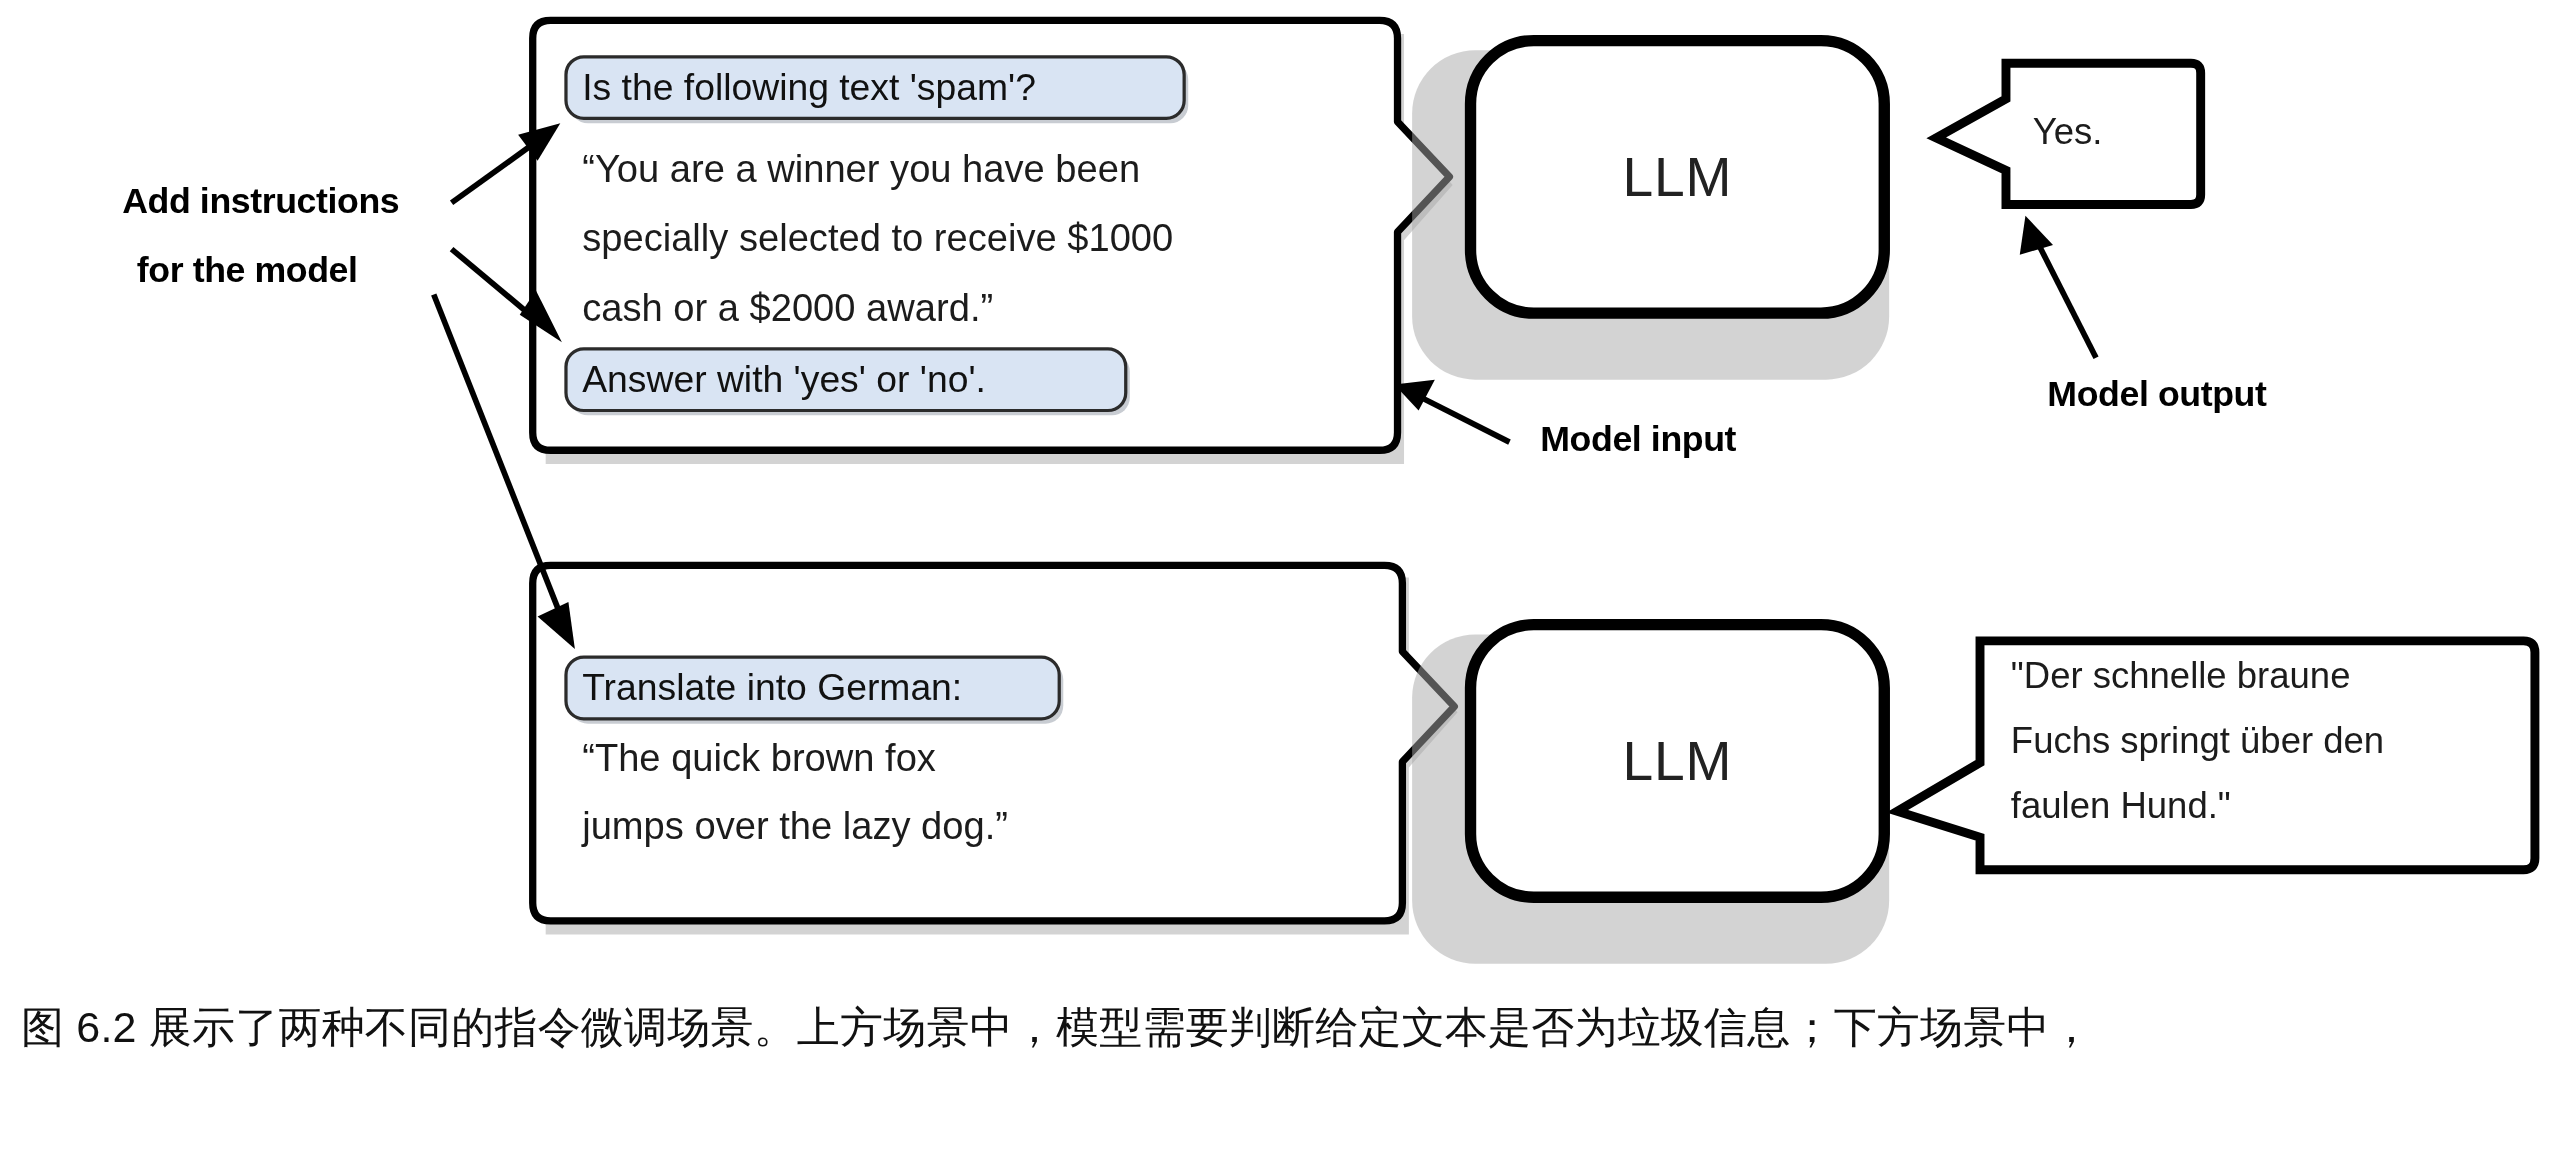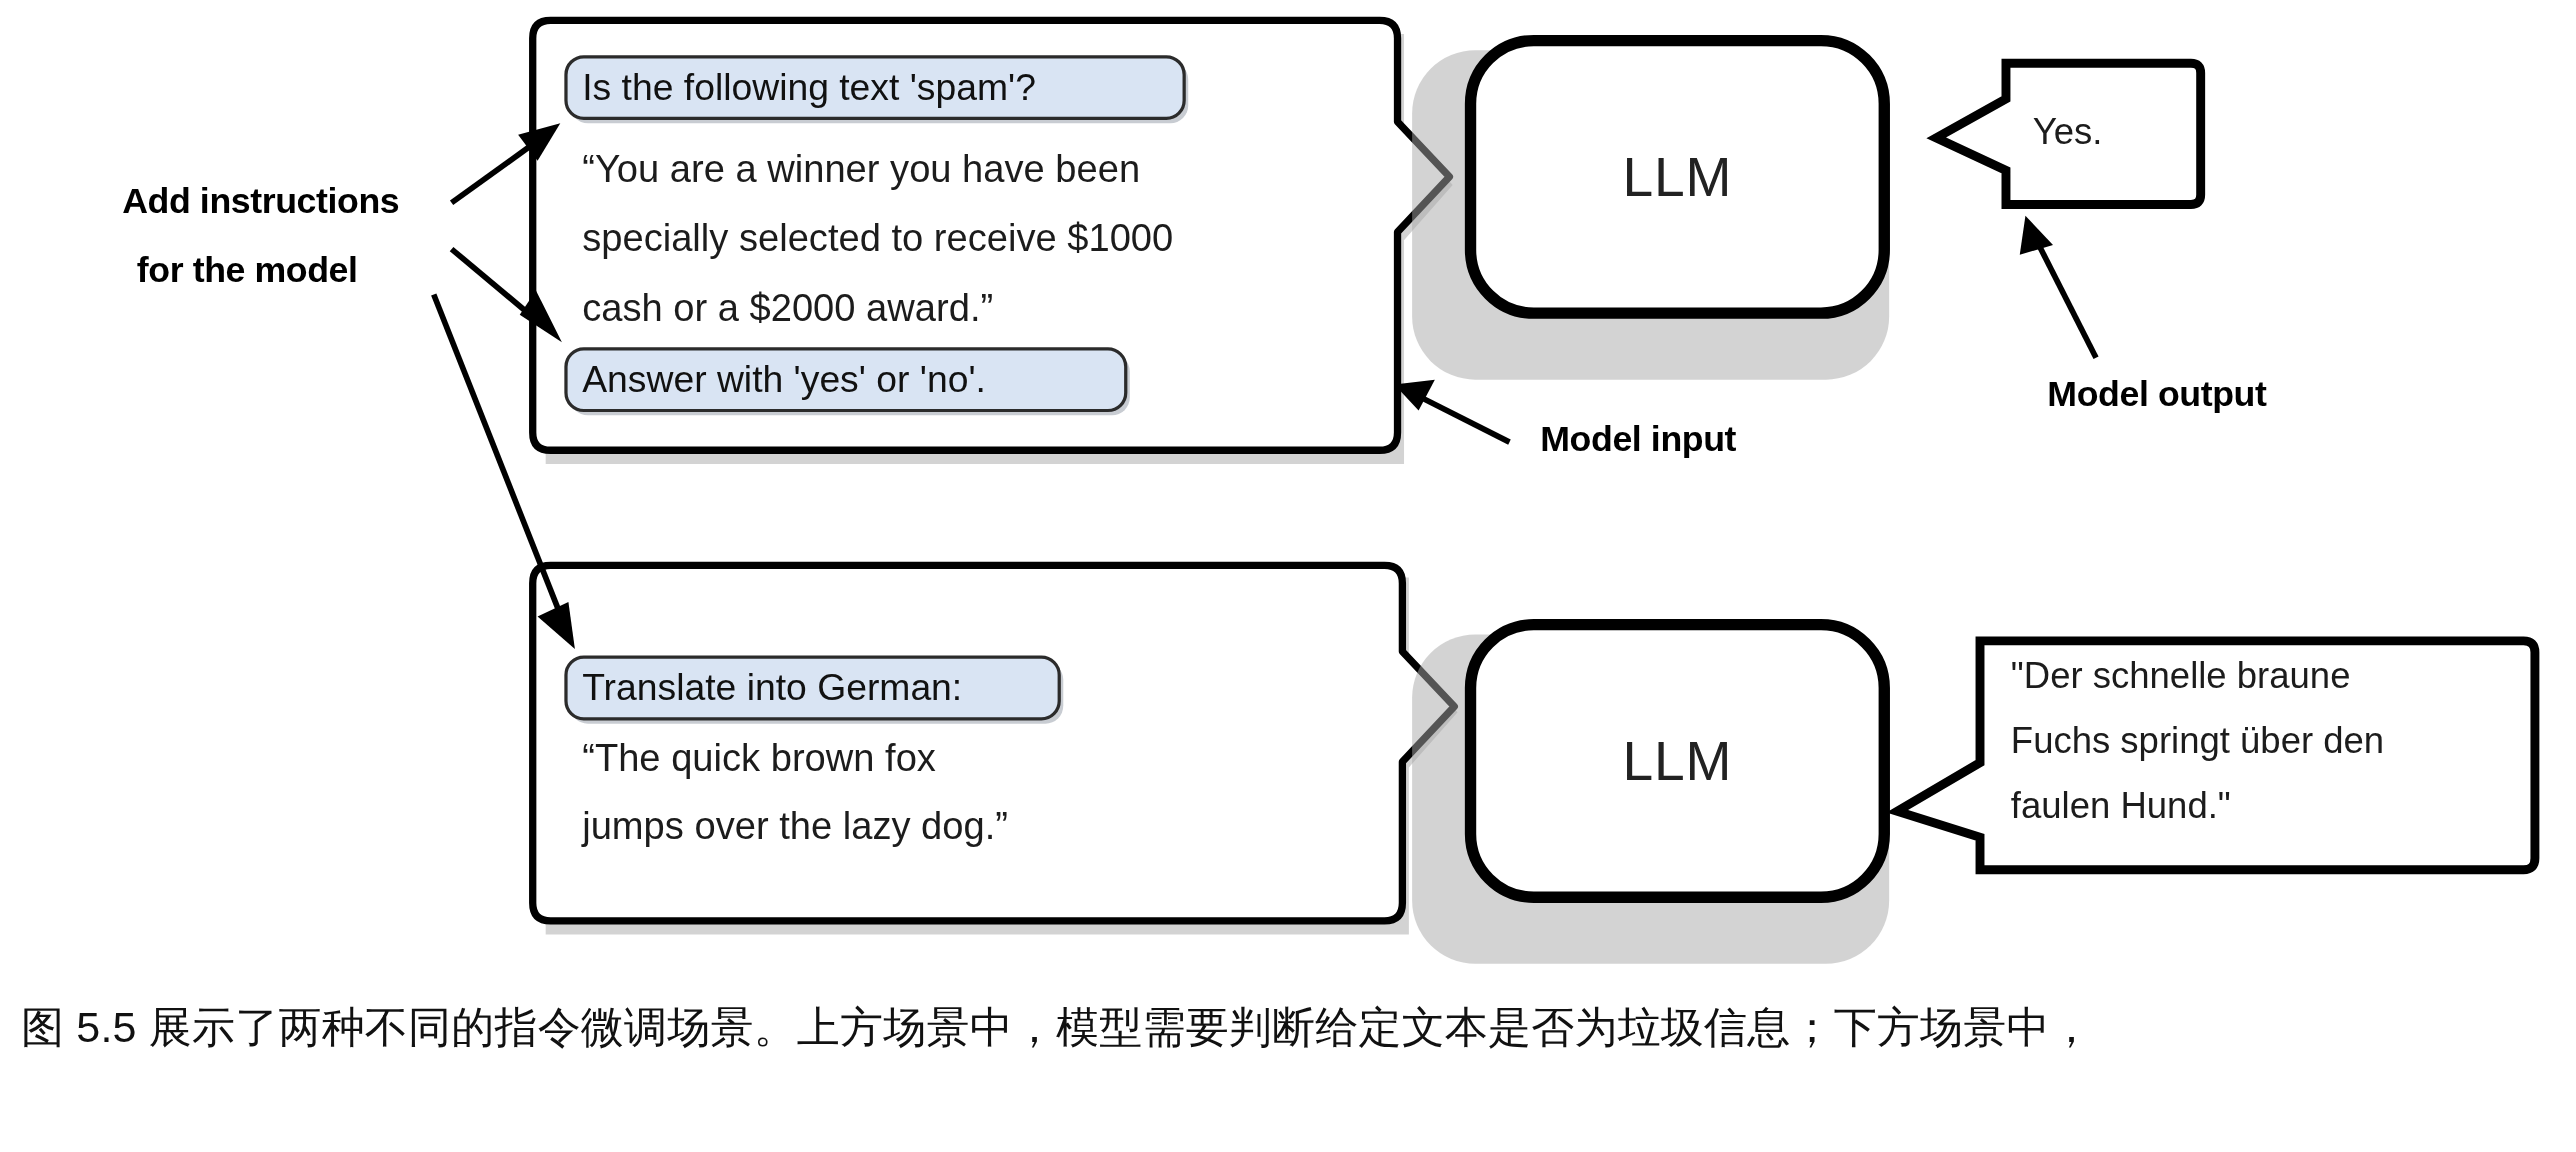--- a/index.html
+++ b/index.html
@@ -229,17 +229,17 @@
 
     <text class="txt annot-text" x="2523" y="501">Model output</text>
     <g>
       <line class="annot-line" x1="2583" y1="441" x2="2508" y2="293"></line>
       <polygon class="annot-head" points="2496,266 2530,302 2489,314"></polygon>
     </g>
 
   </svg>
 
   <div id="caption">
-    <span class="cap-line">图 5.5 展示了两种不同的指令微调场景。上方场景中，模型需要判断给定文本是否为垃圾信息；下方场景中，</span>
+    <span class="cap-line">图 6.2 展示了两种不同的指令微调场景。上方场景中，模型需要判断给定文本是否为垃圾信息；下方场景中，</span>
   </div>
 
 </div>
 
 
 </body></html>

